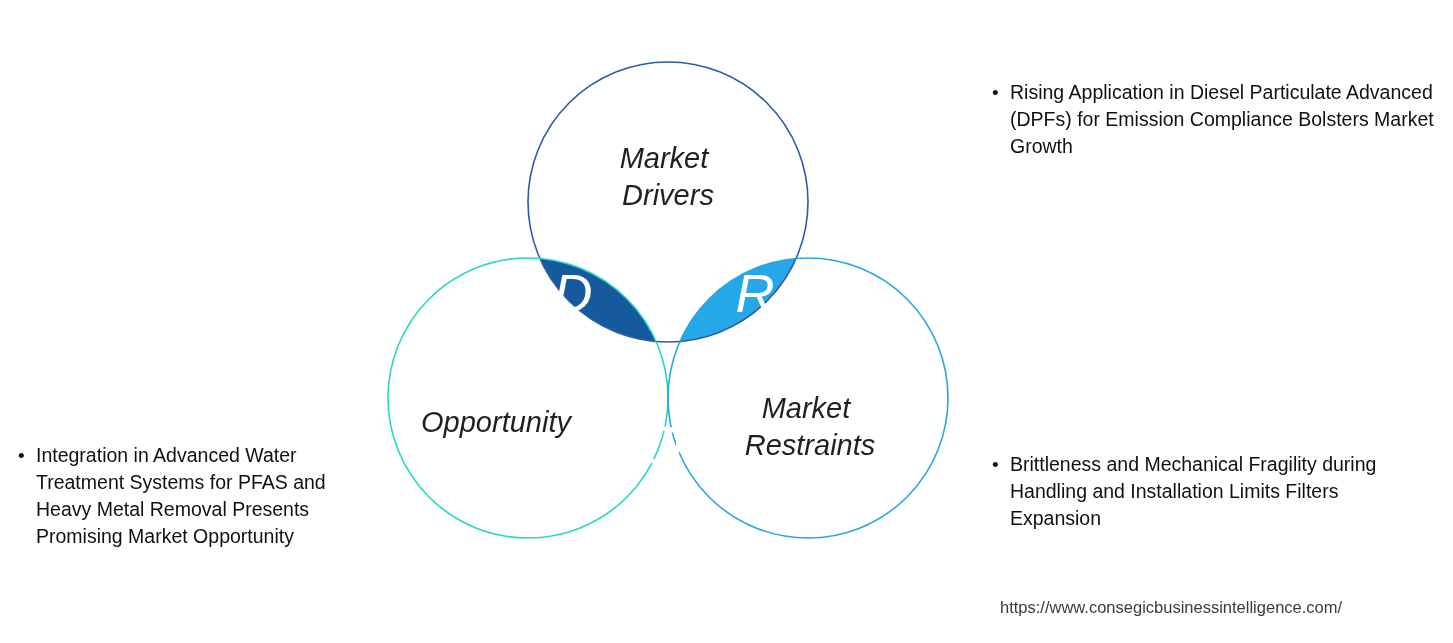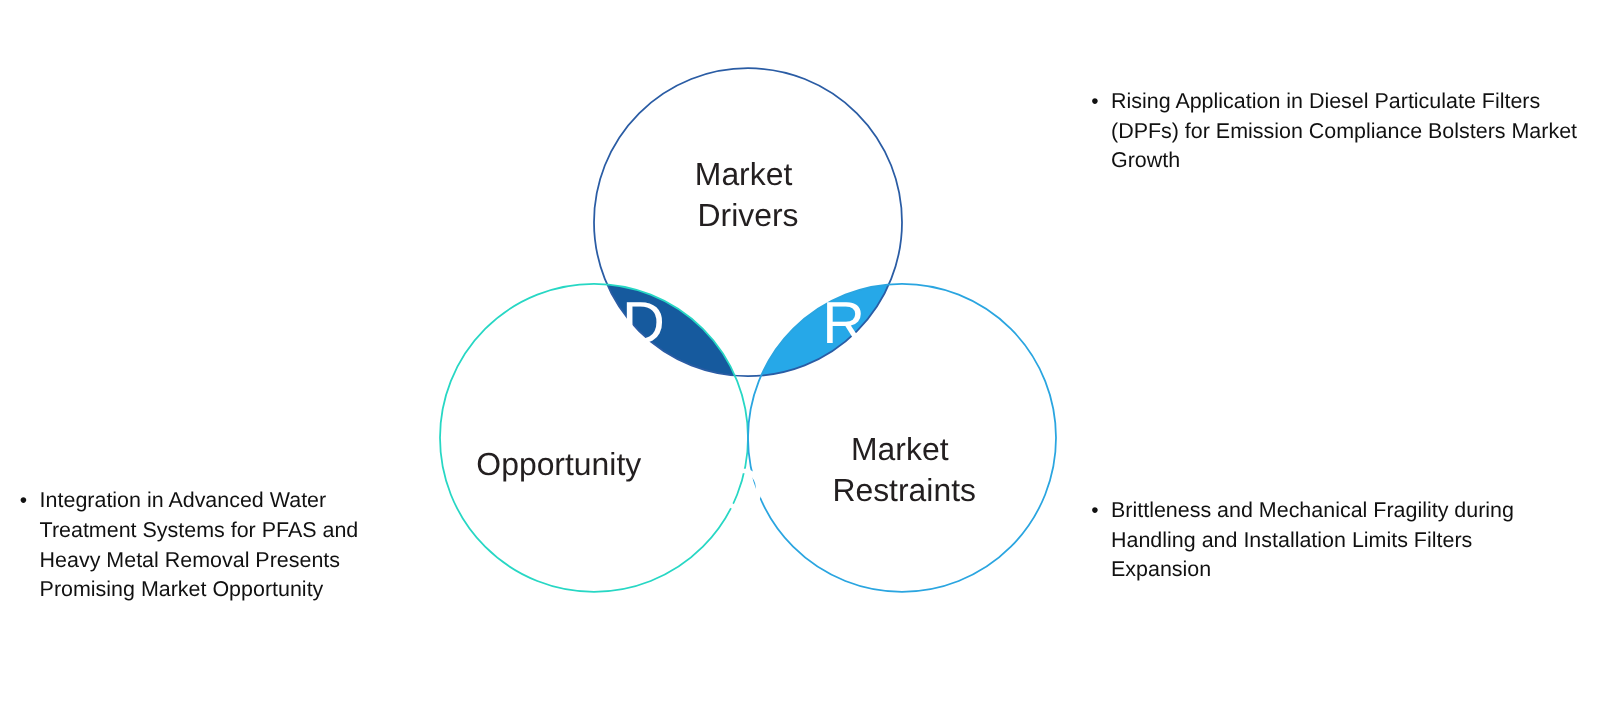--- a/index.html
+++ b/index.html
@@ -19,24 +19,25 @@
 
   .canvas {
     position: relative;
     width: 1453px;
     height: 643px;
   }
 
   
   .venn-wrap {
     position: absolute;
-    left: 330px;
+    left: 318px;
     top: 40px;
     width: 700px;
     height: 560px;
+    font-style: italic;
   }
   .venn-svg {
     display: block;
     width: 700px;
     height: 560px;
   }
 
   .venn-label {
     font-family: "Liberation Sans", sans-serif;
     font-size: 29px;
@@ -169,27 +170,28 @@
       </text>
 
       <text class="lens-letter" x="255" y="272">D</text>
       <text class="lens-letter" x="437" y="272">R</text>
       <text class="lens-letter" x="344" y="424">O</text>
     </svg>
   </div>
 
   <div class="callout" id="callout-drivers">
     <span class="bullet">•</span>
-    <span class="ctext">Rising Application in Diesel Particulate Filters (DPFs) for Emission Compliance Bolsters Market Growth</span>
+    <span class="ctext">Rising Application in Diesel Particulate Advanced (DPFs) for Emission Compliance Bolsters Market Growth</span>
   </div>
 
   <div class="callout" id="callout-restraints">
     <span class="bullet">•</span>
     <span class="ctext">Brittleness and Mechanical Fragility during Handling and Installation Limits Filters Expansion</span>
   </div>
 
   <div class="callout" id="callout-opportunity">
     <span class="bullet">•</span>
     <span class="ctext">Integration in Advanced Water Treatment Systems for PFAS and Heavy Metal Removal Presents Promising Market Opportunity</span>
   </div>
 
+  <div class="source-url">https://www.consegicbusinessintelligence.com/</div>
 
 </div>
 
 </body></html>

